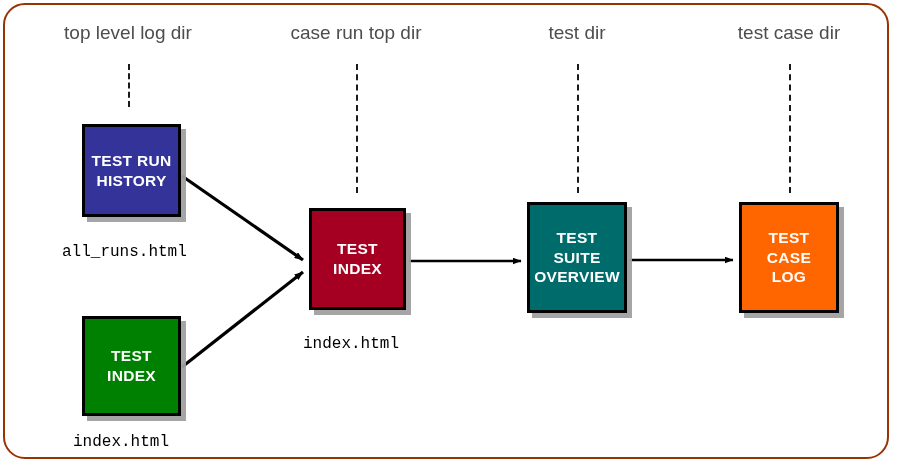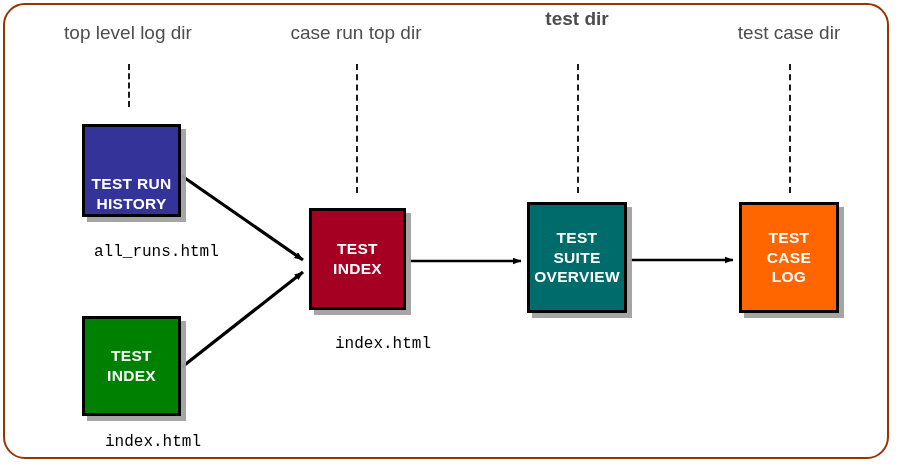--- a/index.html
+++ b/index.html
@@ -58,61 +58,60 @@
     text-align: center;
     user-select: none;
   }
   .node .node-label { display: block; white-space: pre-line; }
   .file-label {
     position: absolute;
     color: #000000;
     font-family: "Liberation Mono", monospace;
     font-size: 16px;
     white-space: nowrap;
-    margin-left: 32px;
   }
   #edges {
     position: absolute;
     left: 0;
     top: 0;
     width: 899px;
     height: 469px;
     pointer-events: none;
   }
 </style>
 </head>
 <body>
 
 <div id="canvas">
 
   <div id="frame"></div>
 
   <div class="col-header" style="left:0px; top:22px; width:256px;">top level log dir</div>
   <div class="col-header" style="left:228px; top:22px; width:256px;">case run top dir</div>
-  <div class="col-header" style="left:449px; top:8px; width:256px;font-weight:bold;">test dir</div>
+  <div class="col-header" style="left:449px; top:22px; width:256px;">test dir</div>
   <div class="col-header" style="left:661px; top:22px; width:256px;">test case dir</div>
 
   <div class="dash-line" style="left:128px; top:64px; height:43px;"></div>
   <div class="dash-line" style="left:356px; top:64px; height:129px;"></div>
   <div class="dash-line" style="left:577px; top:64px; height:129px;"></div>
   <div class="dash-line" style="left:789px; top:64px; height:129px;"></div>
 
   <svg id="edges" viewBox="0 0 899 469">
     <defs>
       <marker id="arrowhead" markerWidth="9" markerHeight="7" refX="8.5" refY="3.5" orient="auto" markerUnits="userSpaceOnUse">
         <polygon points="0 0, 9 3.5, 0 7" fill="#000000"></polygon>
       </marker>
     </defs>
     <path d="M 182 176 L 303 260" stroke="#000000" stroke-width="3.2" fill="none" marker-end="url(#arrowhead)"></path>
     <path d="M 182 367 L 303 272" stroke="#000000" stroke-width="3.2" fill="none" marker-end="url(#arrowhead)"></path>
     <path d="M 409 261 L 521 261" stroke="#000000" stroke-width="2.6" fill="none" marker-end="url(#arrowhead)"></path>
     <path d="M 630 260 L 733 260" stroke="#000000" stroke-width="2.6" fill="none" marker-end="url(#arrowhead)"></path>
   </svg>
 
-  <div class="node" style="left:82px; top:124px; width:99px; height:93px; background:#333399;align-items:flex-end;">
+  <div class="node" style="left:82px; top:124px; width:99px; height:93px; background:#333399;">
     <span class="node-label">TEST RUN
 HISTORY</span>
   </div>
 
   <div class="node" style="left:82px; top:316px; width:99px; height:100px; background:#008000;">
     <span class="node-label">TEST
 INDEX</span>
   </div>
 
   <div class="node" style="left:309px; top:208px; width:97px; height:102px; background:#A50021;">

